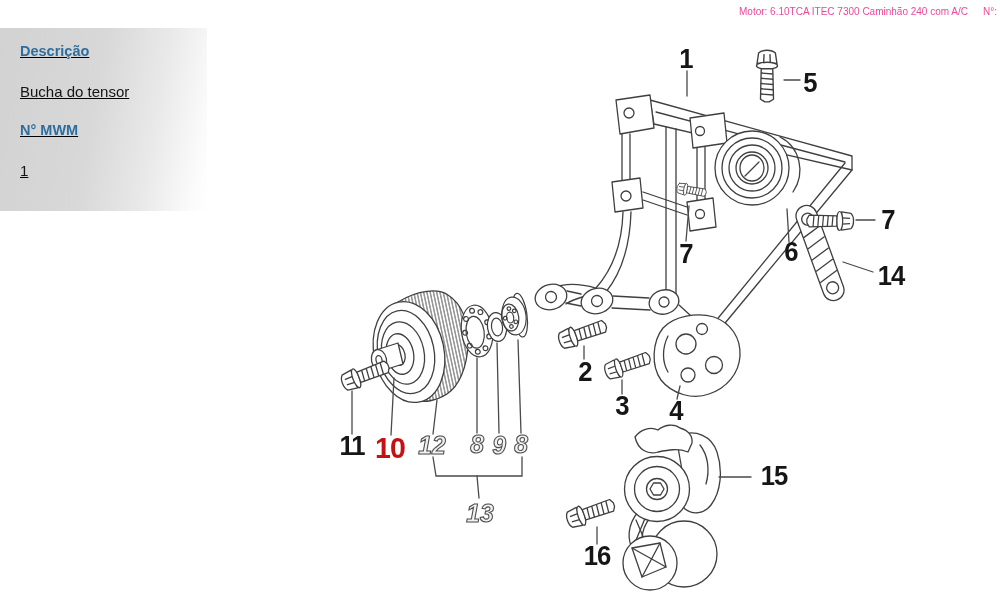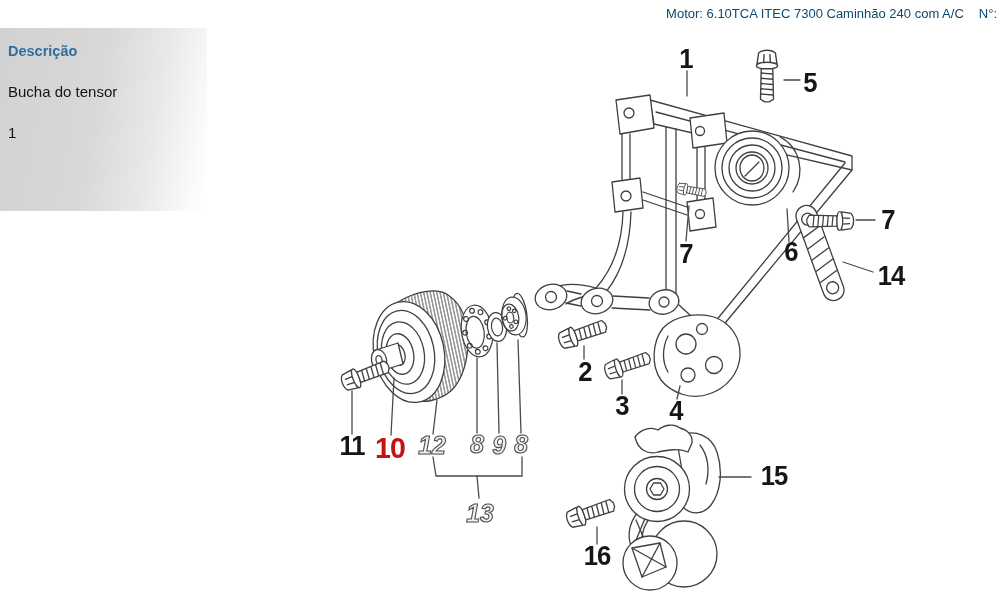--- a/index.html
+++ b/index.html
@@ -1,28 +1,29 @@
 <!DOCTYPE html>
 <html><head>
 <meta charset="utf-8">
 <style>
   html,body{margin:0;padding:0;}
   body{
     width:1000px;height:600px;position:relative;background:#ffffff;
     font-family:"Liberation Sans",sans-serif;overflow:hidden;
   }
   .header-line{
-    position:absolute;top:6px;right:3px;font-size:13px;color:#0c4a6e;
+    position:absolute;top:6px;right:3px;font-size:10px;color:#ec4899;
     white-space:nowrap;letter-spacing:0;
   }
   .header-line .num{margin-left:15px;}
   .info-panel{
     position:absolute;left:0;top:28px;width:207px;height:183px;box-sizing:border-box;
-    padding:15px 0 0 8px;
+    padding:15px 0 0 20px;
     background:linear-gradient(100deg,#d2d2d2 0%,#d8d8d8 45%,#e9e9e9 72%,#fbfbfb 93%,#ffffff 100%);
+    text-decoration:underline;
   }
   .field{margin-bottom:22px;}
   .field-label{color:#2d6e9e;font-weight:700;font-size:14.5px;margin-bottom:4px;}
   .field-value{color:#141414;font-size:15px;margin-top:24px;}
   svg.diagram{position:absolute;left:0;top:0;}
   .co{
     position:absolute;transform:translate(-50%,-50%) scaleX(.95);
     font:700 27px "Liberation Sans",sans-serif;color:#161616;
     letter-spacing:-1px;line-height:1;white-space:nowrap;
   }
@@ -38,20 +39,21 @@
 <div class="header-line">
   <span>Motor: 6.10TCA ITEC 7300 Caminhão 240 com A/C</span><span class="num">N°:</span>
 </div>
 
 <div class="info-panel">
   <div class="field">
     <div class="field-label">Descrição</div>
     <div class="field-value">Bucha do tensor</div>
   </div>
   <div class="field">
+    <div class="field-label">N° MWM</div>
   </div>
   <div class="field">
     <div class="field-value">1</div>
   </div>
 </div>
 
 <svg class="diagram" width="1000" height="600" viewBox="0 0 1000 600">
   <defs>
     <pattern id="ribs" patternUnits="userSpaceOnUse" width="3.2" height="3.2" patternTransform="rotate(-12)">
       <rect width="3.2" height="3.2" fill="#ffffff"></rect>

